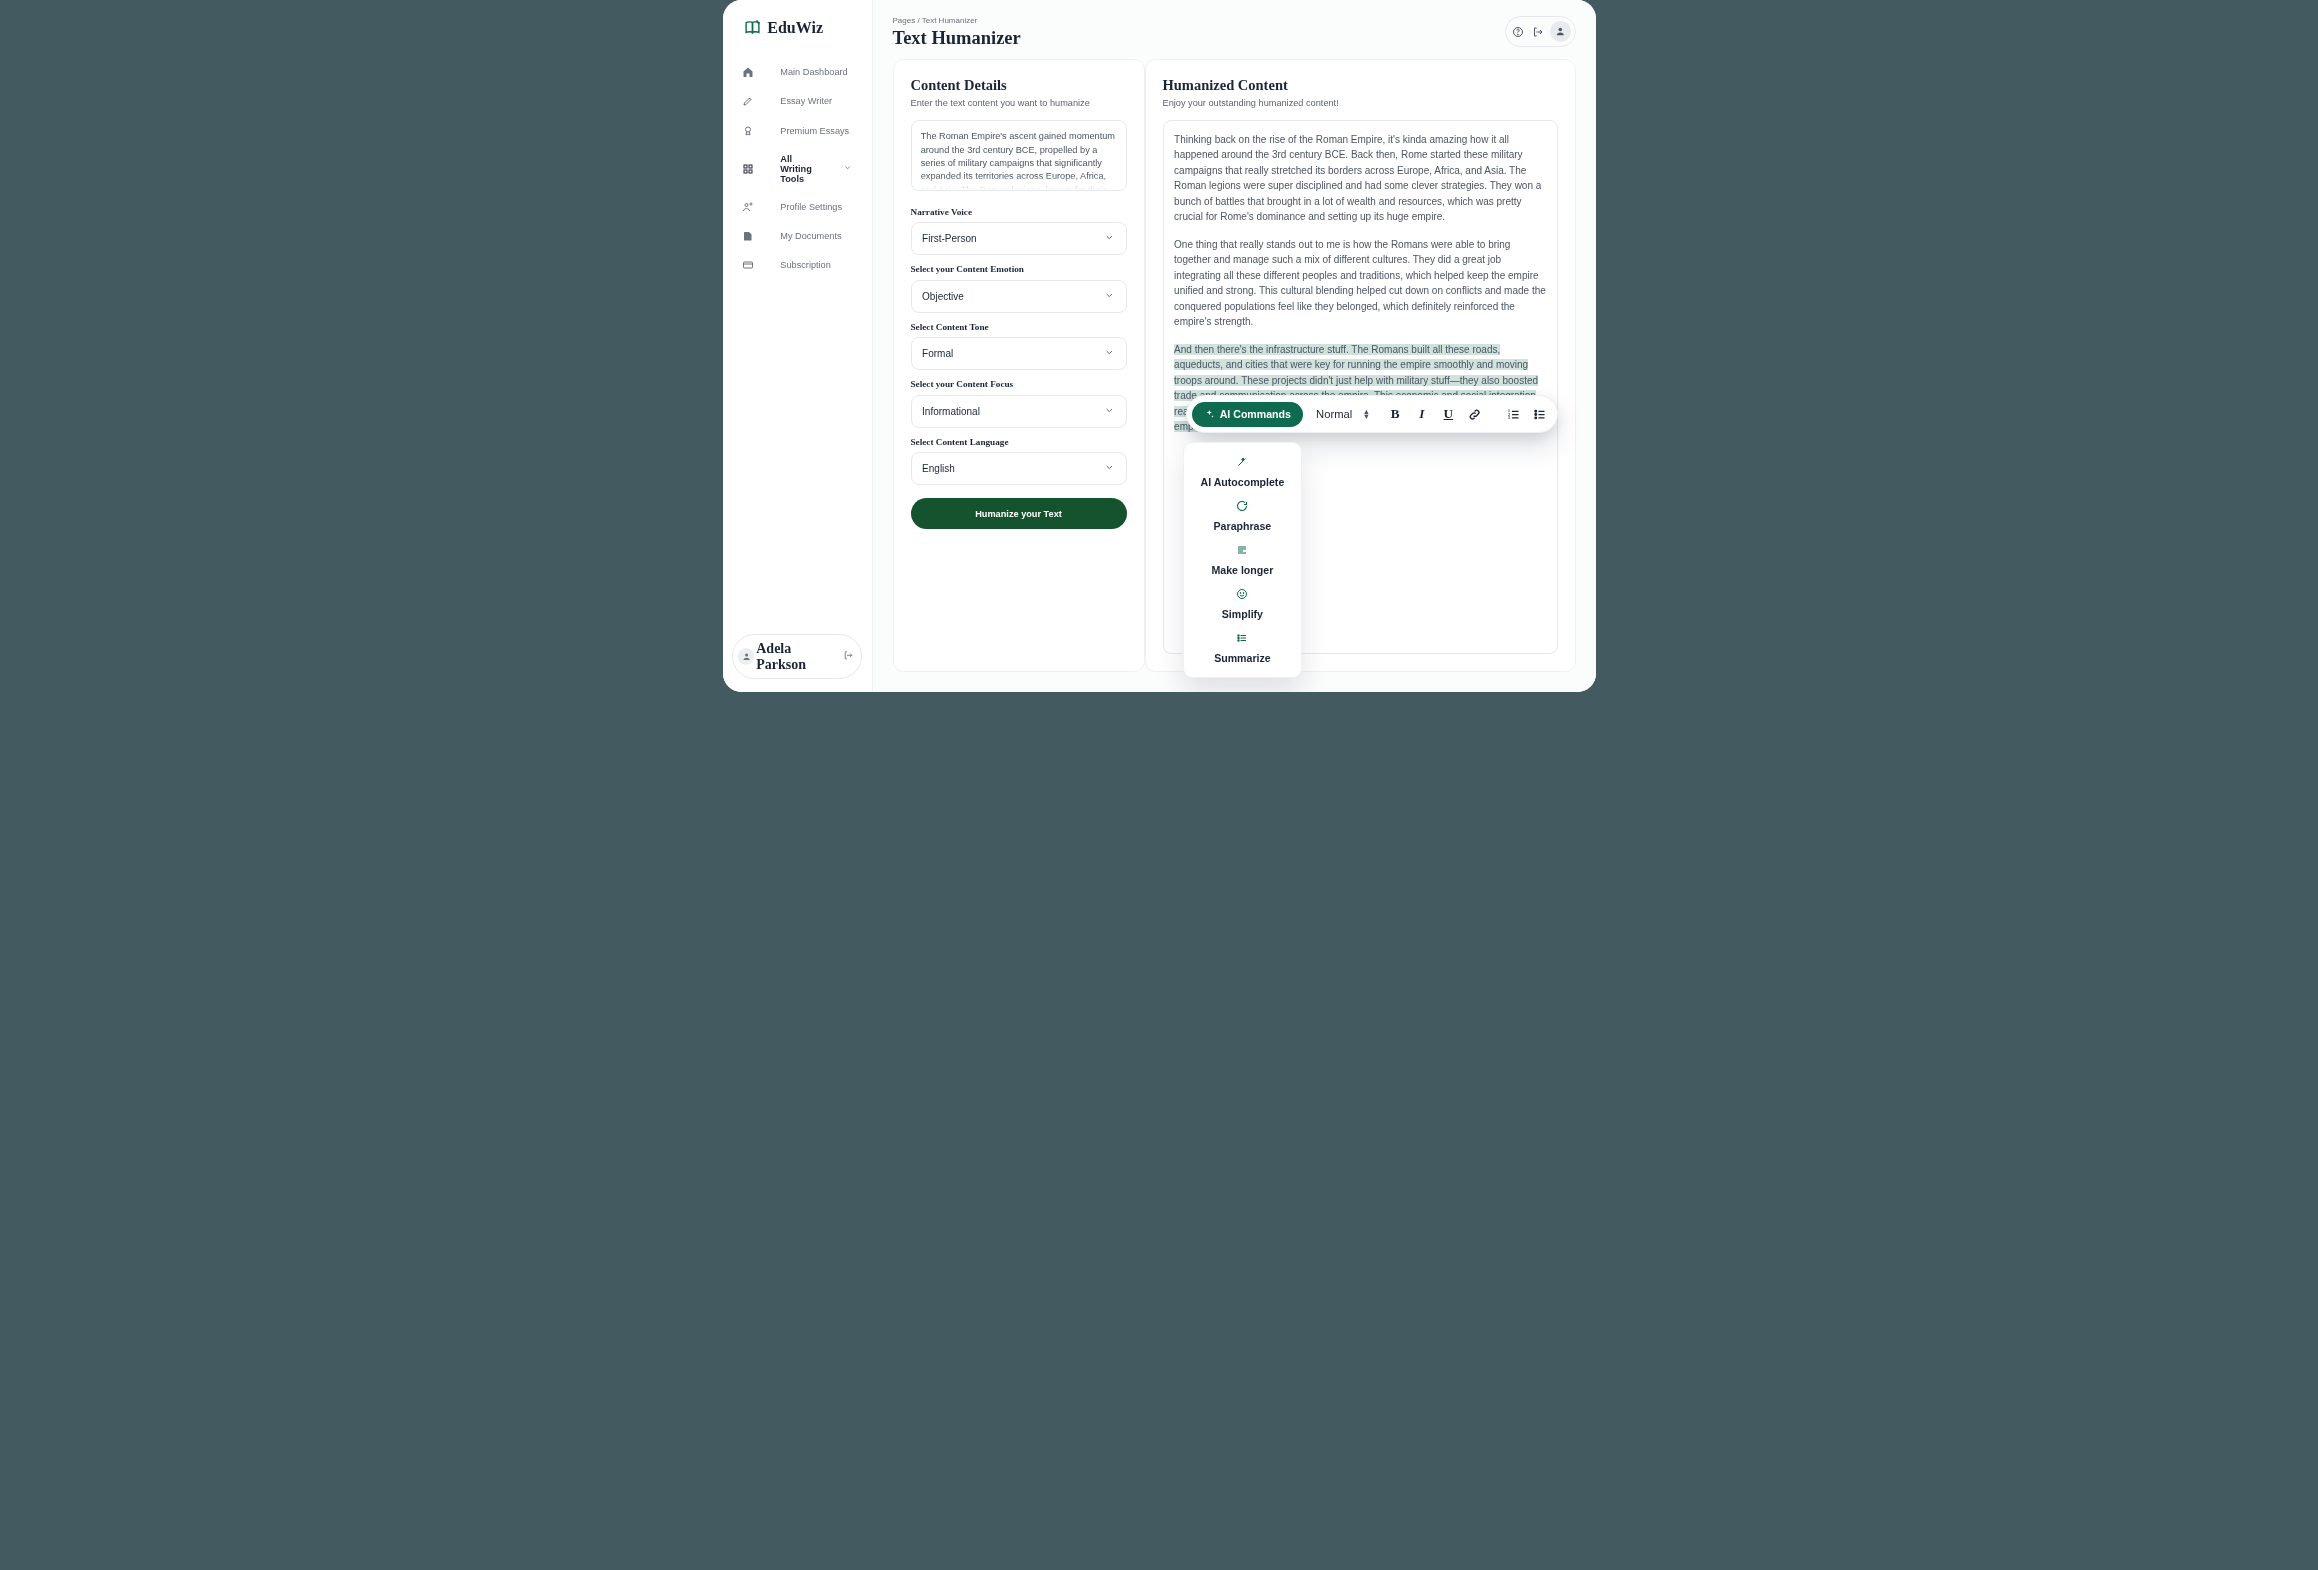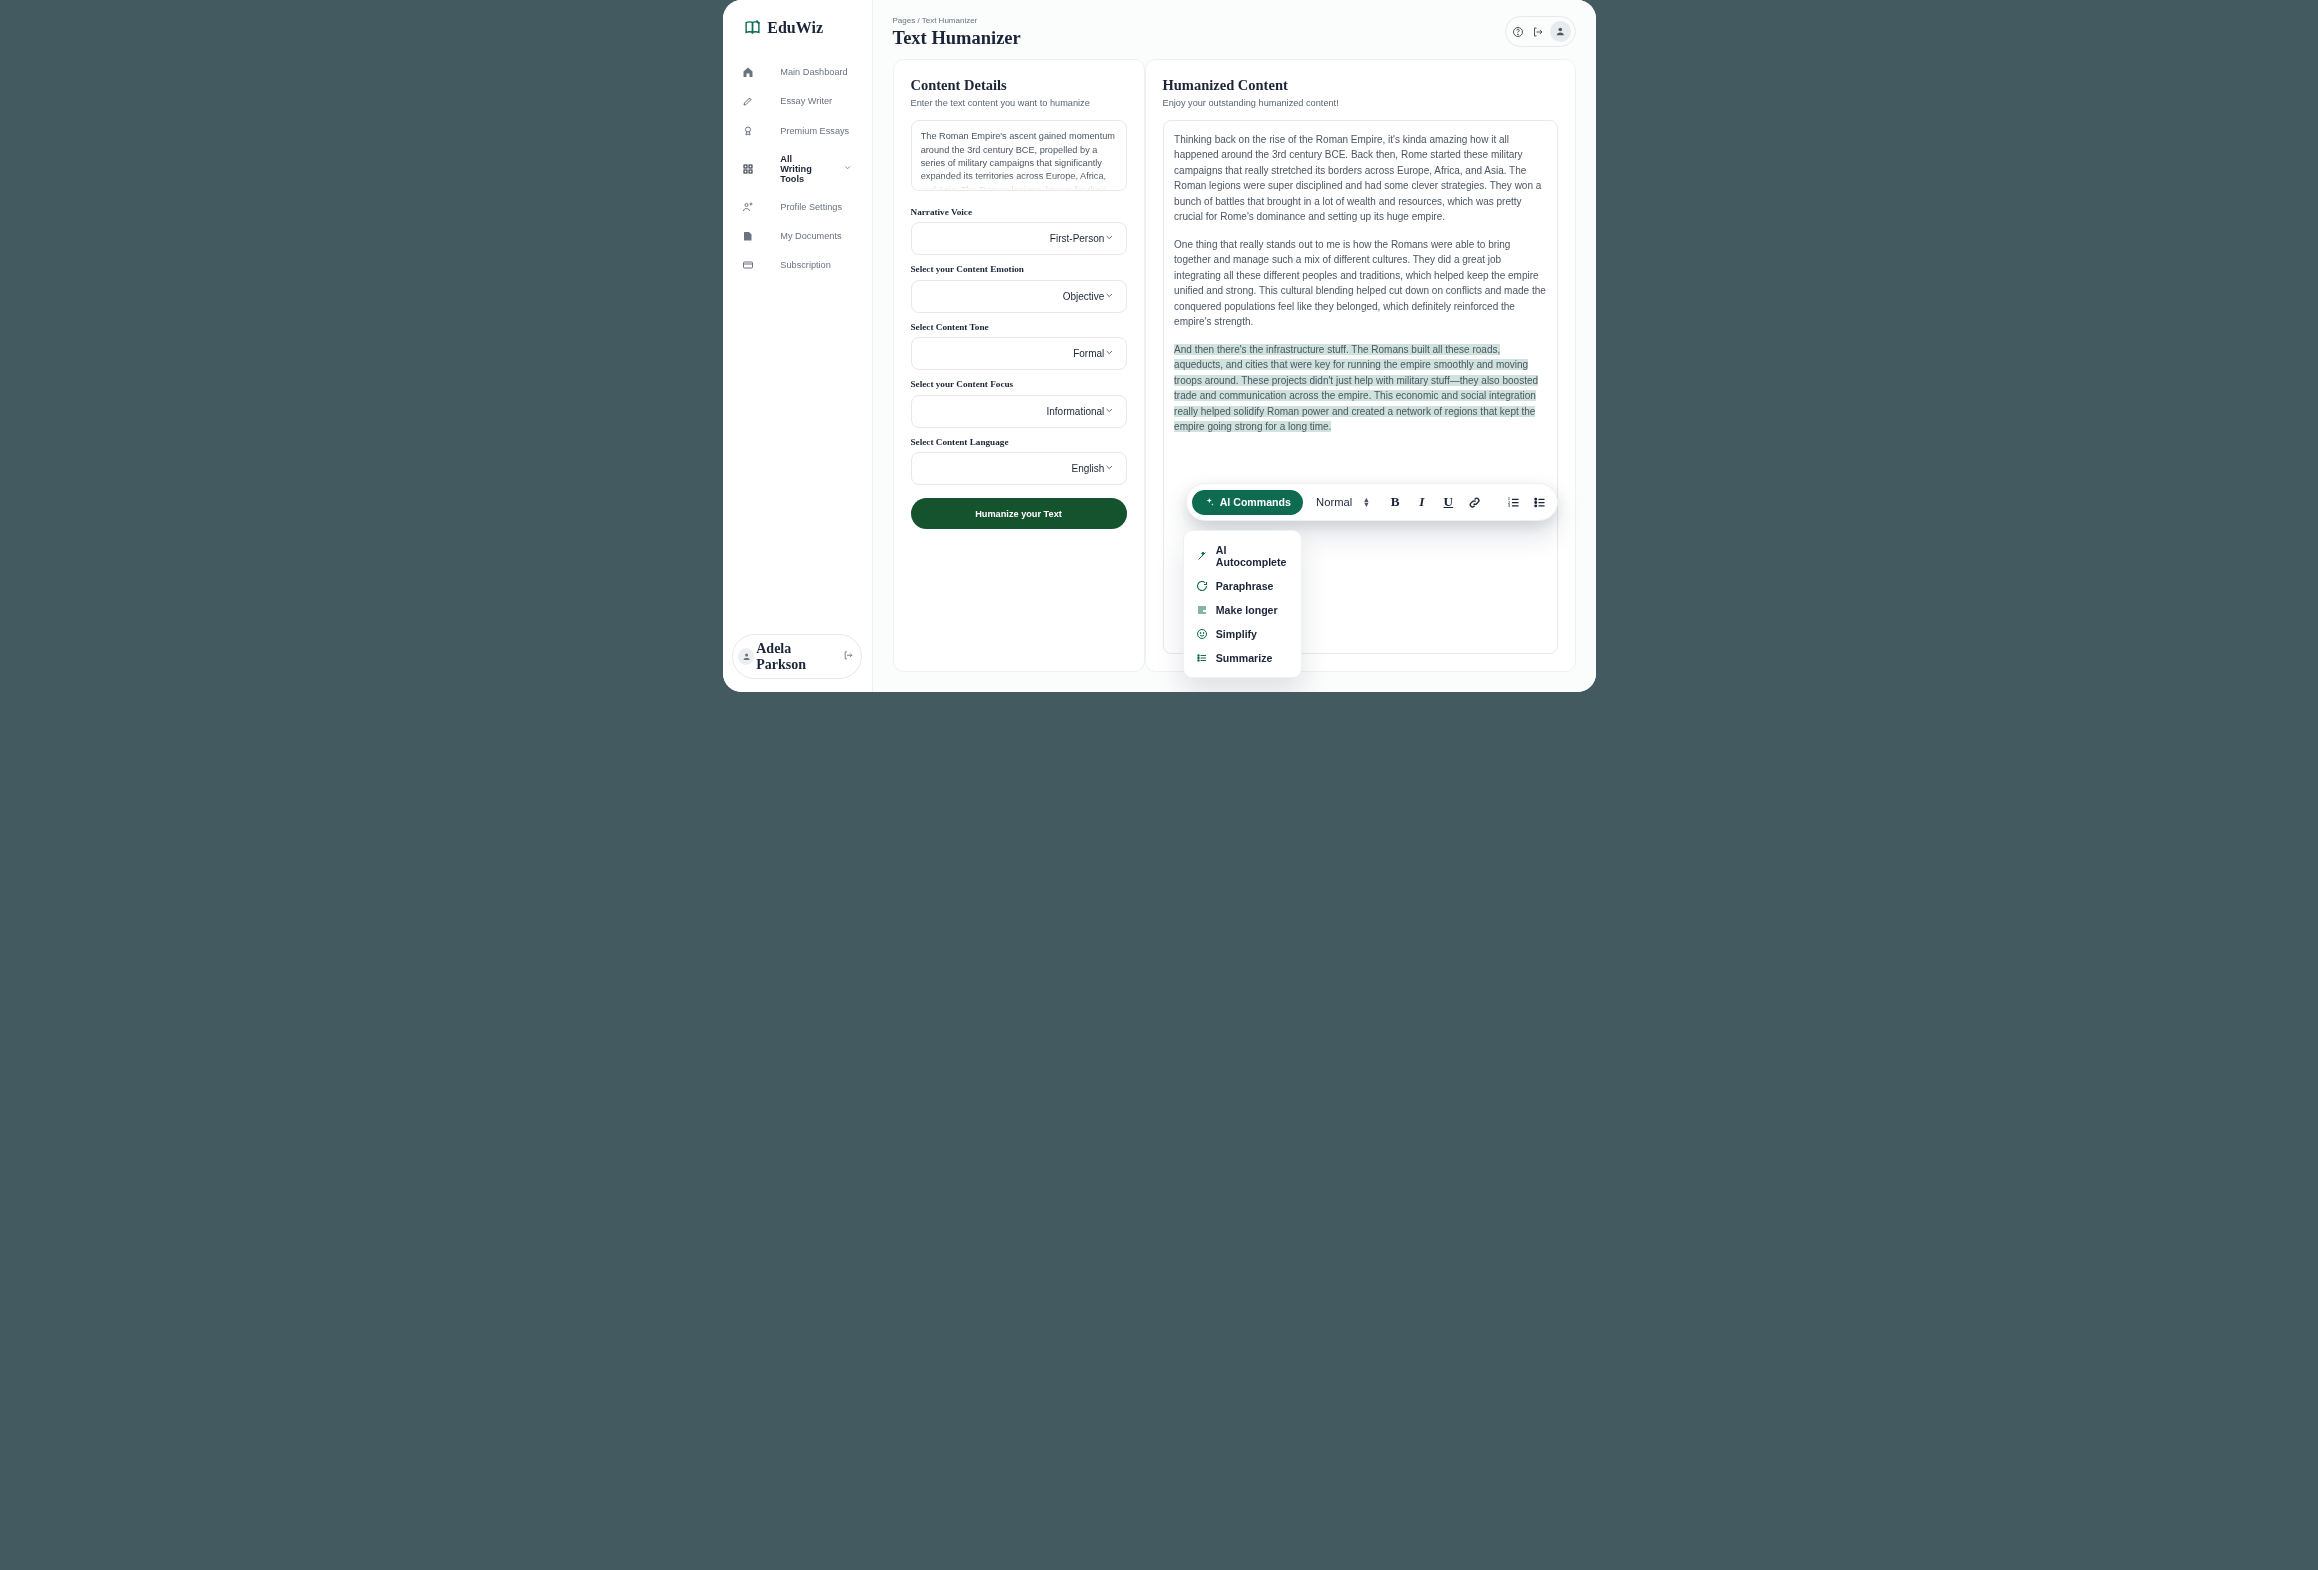--- a/index.html
+++ b/index.html
@@ -156,21 +156,21 @@
 
   .field-label {
     font-family: Georgia, "Times New Roman", serif;
     font-size: 9.2px; color: #1b2537; font-weight: 600;
     margin: 6.6px 0 5.3px 0;
   }
   .select {
     border: 0.7px solid #e6e8ec;
     border-radius: 8px;
     padding: 9.2px 10.6px;
-    display: flex; align-items: center; justify-content: flex-end;
+    display: flex; align-items: center; justify-content: space-between;
     font-size: 10px; color: #1b2537; font-weight: 500;
     cursor: pointer;
     margin-bottom: 2.6px;
   }
   .select .chev { color:#4b5563; }
   .primary-btn {
     margin-top: 10.6px;
     background: #14532d;
     color: #fff;
     border: none;
@@ -252,21 +252,21 @@
     width: 119px;
     padding: 6.6px 5.3px;
     position: relative;
     z-index: 4;
     margin-left: -2.6px;
   }
   .ai-menu-item {
     display:flex; align-items:center; gap:8px;
     padding: 6px 6.6px;
     font-size: 10.6px; font-weight: 600; color:#1b2537;
-    cursor:pointer; border-radius:5.3px;
+    cursor:pointer; border-radius:5.3px;flex-direction:column;
   }
   .ai-menu-item svg, .ai-menu-item .mi { color:#0e6b4f; flex:none; }
 
   
   ::-webkit-scrollbar { width:0; height:0; }
 </style>
 </head>
 <body>
 
 <div class="frame">

